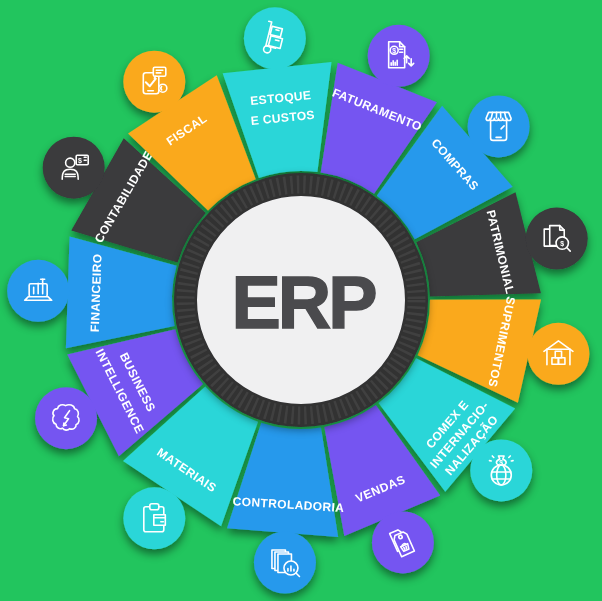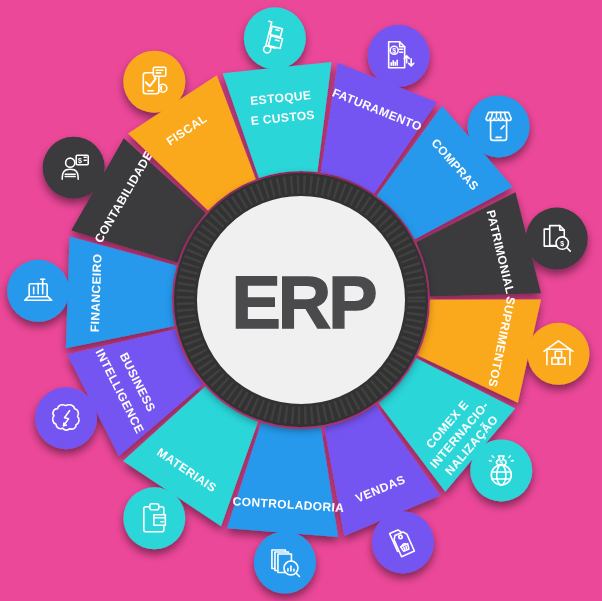--- a/index.html
+++ b/index.html
@@ -1,16 +1,16 @@
 <!DOCTYPE html>
 <html><head>
 <meta charset="utf-8">
 <style>
   html,body{margin:0;padding:0;background:#ffffff;}
-  .stage{position:relative;width:602px;height:601px;overflow:hidden;background:#ec4899;}
+  .stage{position:relative;width:602px;height:601px;overflow:hidden;background:#22c55e;}
   svg{display:block;}
   .icon{stroke:#ffffff;stroke-width:1.6;fill:none;stroke-linecap:round;stroke-linejoin:round;}
   .ig{font:700 7px "Liberation Sans",sans-serif;fill:#ffffff;stroke:none;text-anchor:middle;
       dominant-baseline:central;letter-spacing:0;}
   .seg-label{font:700 12px "Liberation Sans",sans-serif;fill:#ffffff;text-anchor:middle;
       dominant-baseline:central;letter-spacing:0.4px;}
   .erp-title{font:700 74px "Liberation Sans",sans-serif;fill:#4a4a4d;stroke:#4a4a4d;stroke-width:1.4;
       paint-order:stroke;text-anchor:middle;dominant-baseline:central;letter-spacing:-3px;}
 </style>
 </head>

